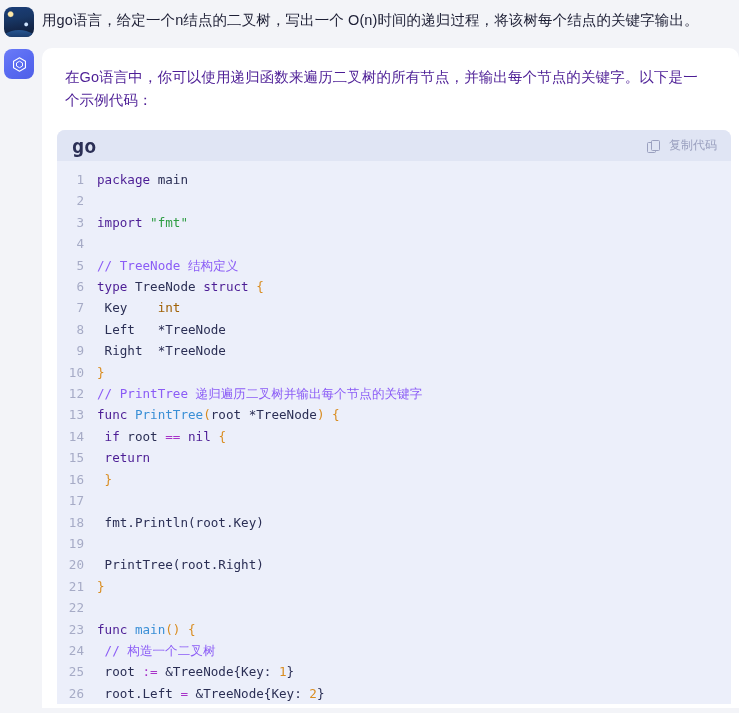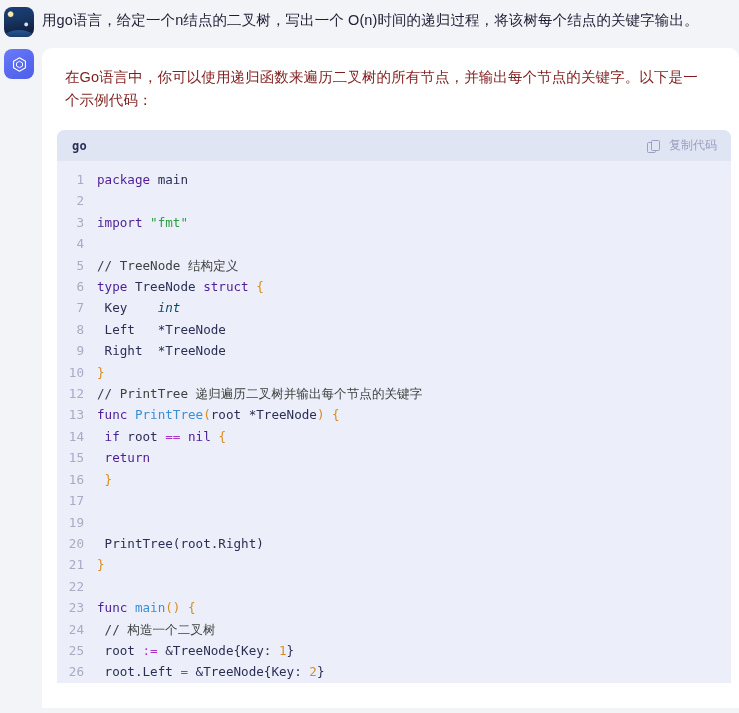--- a/index.html
+++ b/index.html
@@ -78,21 +78,21 @@
     margin-left: 8px;
     background: #ffffff;
     border-radius: 10px 10px 0 0;
     flex: 1 1 auto;
     min-width: 0;
     padding: 18px 0 0 0;
     min-height: 660px;
     box-sizing: border-box;
   }
   .ai-intro {
-    color: #7f1d1d;
+    color: #4c1d95;
     font-size: 14.5px;
     line-height: 23px;
     padding: 0 32px 0 23px;
     letter-spacing: .1px;
   }
 
   
   .codeblock {
     margin: 18px 8px 0 15px;
     background: #eceffa;
@@ -104,21 +104,21 @@
     background: #e0e5f4;
     display: flex;
     align-items: center;
     justify-content: space-between;
     padding: 0 14px 0 15px;
     box-sizing: border-box;
   }
   .code-lang {
     font-family: "DejaVu Sans Mono", "Liberation Mono", monospace;
     font-weight: bold;
-    font-size: 12px;
+    font-size: 20px;
     color: #2b2f55;
     letter-spacing: .2px;
   }
   .copy-btn {
     display: flex;
     align-items: center;
     gap: 10px;
     color: #9aa0bf;
     font-size: 12px;
     cursor: pointer;
@@ -170,22 +170,22 @@
   }
   .lc {
     color: #2b2f55;
     white-space: pre;
   }
 
   
   .t-kw  { color: #4c1d95; }   
   .t-fn  { color: #3a8fd6; }   
   .t-str { color: #2f9e44; }   
-  .t-cm  { color: #404040; }   
-  .t-ty  { color: #0c4a6e; font-style: italic; }   
+  .t-cm  { color: #8b5cf6; }   
+  .t-ty  { color: #a16207; }   
   .t-pn  { color: #d98c1f; }   
   .t-op  { color: #a733c8; }   
   .t-num { color: #d98c1f; }   
 </style>
 </head>
 <body>
 
 <div class="chat">
 
   <div class="turn-user">
@@ -222,20 +222,21 @@
             <div class="code-line"><span class="ln">7</span><span class="lc"><span> Key    </span><span class="t-ty">int</span></span></div>
             <div class="code-line"><span class="ln">8</span><span class="lc"><span> Left   *TreeNode</span></span></div>
             <div class="code-line"><span class="ln">9</span><span class="lc"><span> Right  *TreeNode</span></span></div>
             <div class="code-line"><span class="ln">10</span><span class="lc"><span class="t-pn">}</span></span></div>
             <div class="code-line"><span class="ln">12</span><span class="lc"><span class="t-cm">// PrintTree 递归遍历二叉树并输出每个节点的关键字</span></span></div>
             <div class="code-line"><span class="ln">13</span><span class="lc"><span class="t-kw">func </span><span class="t-fn">PrintTree</span><span class="t-pn">(</span><span>root *TreeNode</span><span class="t-pn">)</span><span> </span><span class="t-pn">{</span></span></div>
             <div class="code-line"><span class="ln">14</span><span class="lc"><span> </span><span class="t-kw">if </span><span>root </span><span class="t-op">==</span><span> </span><span class="t-kw">nil</span><span> </span><span class="t-pn">{</span></span></div>
             <div class="code-line"><span class="ln">15</span><span class="lc"><span> </span><span class="t-kw">return</span></span></div>
             <div class="code-line"><span class="ln">16</span><span class="lc"><span> </span><span class="t-pn">}</span></span></div>
             <div class="code-line"><span class="ln">17</span><span class="lc">&nbsp;</span></div>
+            <div class="code-line"><span class="ln">18</span><span class="lc"><span> fmt.Println(root.Key)</span></span></div>
             <div class="code-line"><span class="ln">19</span></div>
             <div class="code-line"><span class="ln">20</span><span class="lc"><span> PrintTree(root.Right)</span></span></div>
             <div class="code-line"><span class="ln">21</span><span class="lc"><span class="t-pn">}</span></span></div>
             <div class="code-line"><span class="ln">22</span><span class="lc">&nbsp;</span></div>
             <div class="code-line"><span class="ln">23</span><span class="lc"><span class="t-kw">func </span><span class="t-fn">main</span><span class="t-pn">()</span><span> </span><span class="t-pn">{</span></span></div>
             <div class="code-line"><span class="ln">24</span><span class="lc"><span class="t-cm"> // 构造一个二叉树</span></span></div>
             <div class="code-line"><span class="ln">25</span><span class="lc"><span> root </span><span class="t-op">:=</span><span> &amp;TreeNode{Key: </span><span class="t-num">1</span><span>}</span></span></div>
             <div class="code-line"><span class="ln">26</span><span class="lc"><span> root.Left </span><span class="t-op">=</span><span> &amp;TreeNode{Key: </span><span class="t-num">2</span><span>}</span></span></div>
           </div>
       </div>

